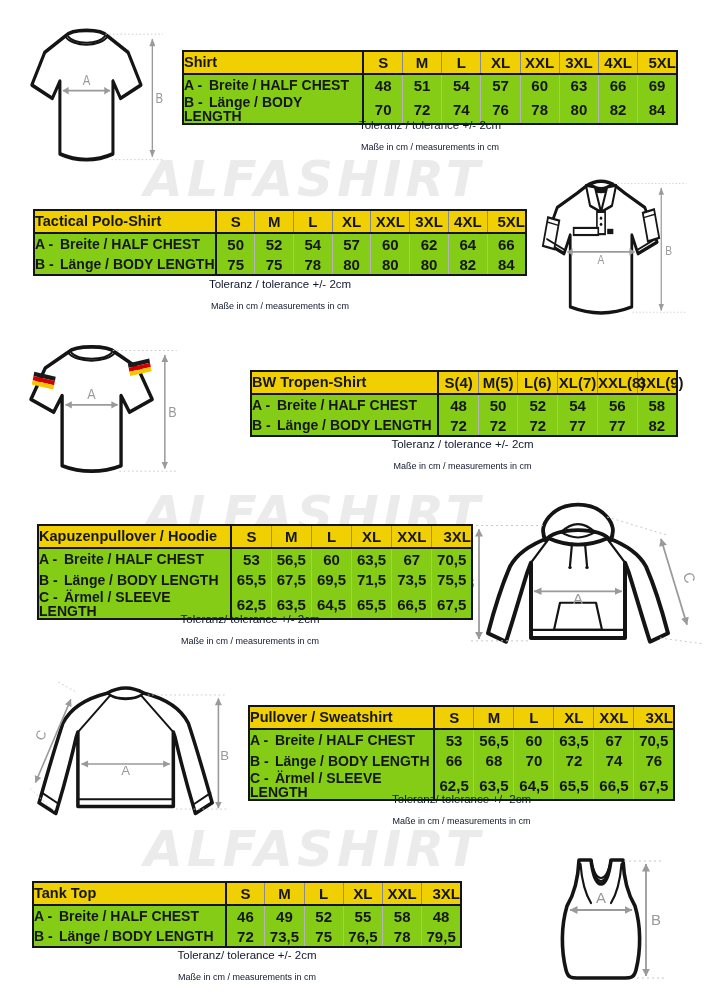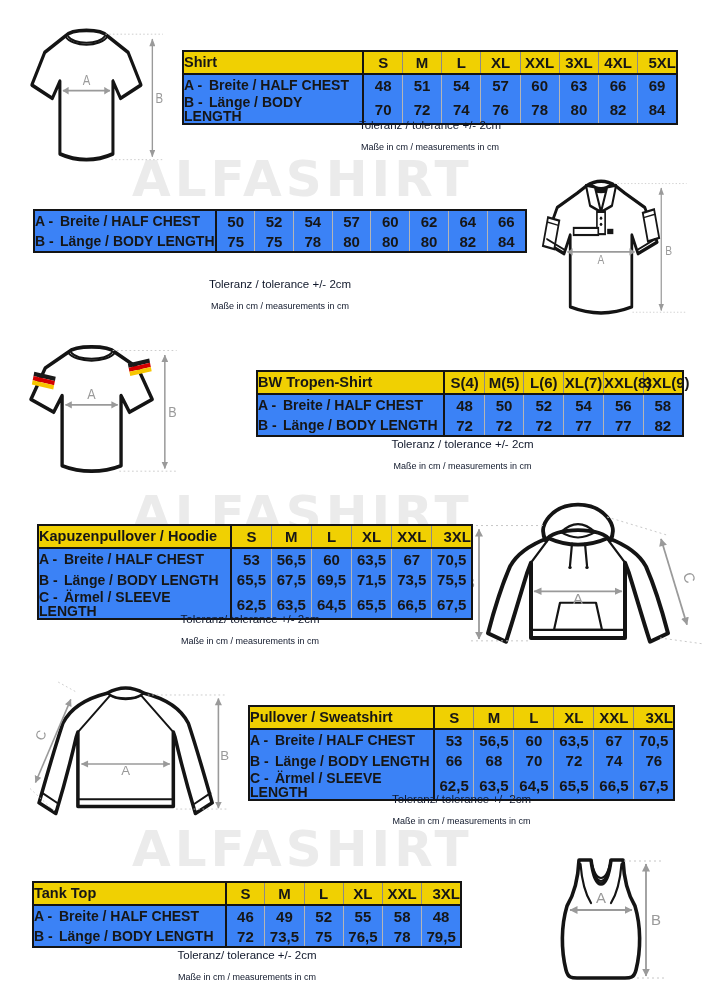--- a/index.html
+++ b/index.html
@@ -1,24 +1,24 @@
 <!DOCTYPE html>
 <html><head>
 <meta charset="utf-8">
 <style>
   html,body{margin:0;padding:0;background:#ffffff;}
   .page{position:relative;width:708px;height:1000px;background:#fff;overflow:hidden;
         font-family:"Liberation Sans",sans-serif;color:#161616;}
   
-  .watermark{position:absolute;left:132px;width:400px;z-index:0;
+  .watermark{position:absolute;left:144px;width:400px;z-index:0;
              font-family:"DejaVu Sans",sans-serif;font-weight:bold;font-size:50px;
-             letter-spacing:4px;color:#ebebeb;white-space:nowrap;user-select:none;}
+             letter-spacing:4px;color:#ebebeb;white-space:nowrap;user-select:none;font-style:italic;}
   
   table.size-table{position:absolute;z-index:2;border-collapse:collapse;table-layout:fixed;
-                   background:#3b82f6;border:2.5px solid #141414;}
+                   background:#84cc16;border:2.5px solid #141414;}
   table.size-table th, table.size-table td{padding:0;margin:0;font-weight:bold;color:#161616;
                    vertical-align:middle;line-height:1;}
   tr.hrow{height:23px;}
   tr.drow{height:21px;margin-top:32px;}
   th.tcell{background:var(--yellow);text-align:left;padding-left:7px;font-size:14.5px;
            border-right:2.4px solid #141414;border-bottom:2.4px solid #141414;}
   th.scell{background:var(--yellow);text-align:center;font-size:15px;
            border-right:1.2px solid #8a8a8a;border-bottom:2.4px solid #141414;}
   th.scell:last-child{border-right:none;text-align:right;}
   td.lcell{text-align:left;padding-left:7px;font-size:14px;border-right:2.4px solid #141414;}
@@ -130,20 +130,31 @@
         <col>
         <col>
         <col>
         <col>
         <col>
         <col>
         <col>
         <col>
       </colgroup>
       <tbody>
+        <tr class="hrow">
+          <th class="tcell">Tactical Polo-Shirt</th>
+          <th class="scell">S</th>
+          <th class="scell">M</th>
+          <th class="scell">L</th>
+          <th class="scell">XL</th>
+          <th class="scell">XXL</th>
+          <th class="scell">3XL</th>
+          <th class="scell">4XL</th>
+          <th class="scell">5XL</th>
+        </tr>
         <tr class="drow">
           <td class="lcell"><span class="ltr">A -</span><span class="ltx">Breite / HALF CHEST</span></td>
           <td class="vcell">50</td>
           <td class="vcell">52</td>
           <td class="vcell">54</td>
           <td class="vcell">57</td>
           <td class="vcell">60</td>
           <td class="vcell">62</td>
           <td class="vcell">64</td>
           <td class="vcell">66</td>
@@ -211,21 +222,21 @@
         <rect x="0" y="9.4" width="26" height="4.7" fill="#f7c600"></rect>
       </g>
       <path class="guide" d="M110 19 H186"></path>
       <path class="guide" d="M118 150 H186"></path>
       <line class="dim" x1="54" y1="78" x2="116" y2="78" marker-start="url(#as)" marker-end="url(#ae)"></line>
       <line class="dim" x1="172" y1="24" x2="172" y2="147" marker-start="url(#as)" marker-end="url(#ae)"></line>
       <text class="dimtxt" x="85" y="72" text-anchor="middle">A</text>
       <text class="dimtxt" x="181" y="91" text-anchor="middle">B</text>
     </svg>
   </figure>
-  <table class="size-table" style="left:256px;top:370px;width:428px;">
+  <table class="size-table" style="left:250px;top:370px;width:428px;">
       <colgroup>
         <col style="width:44%">
         <col>
         <col>
         <col>
         <col>
         <col>
         <col>
       </colgroup>
       <tbody>

